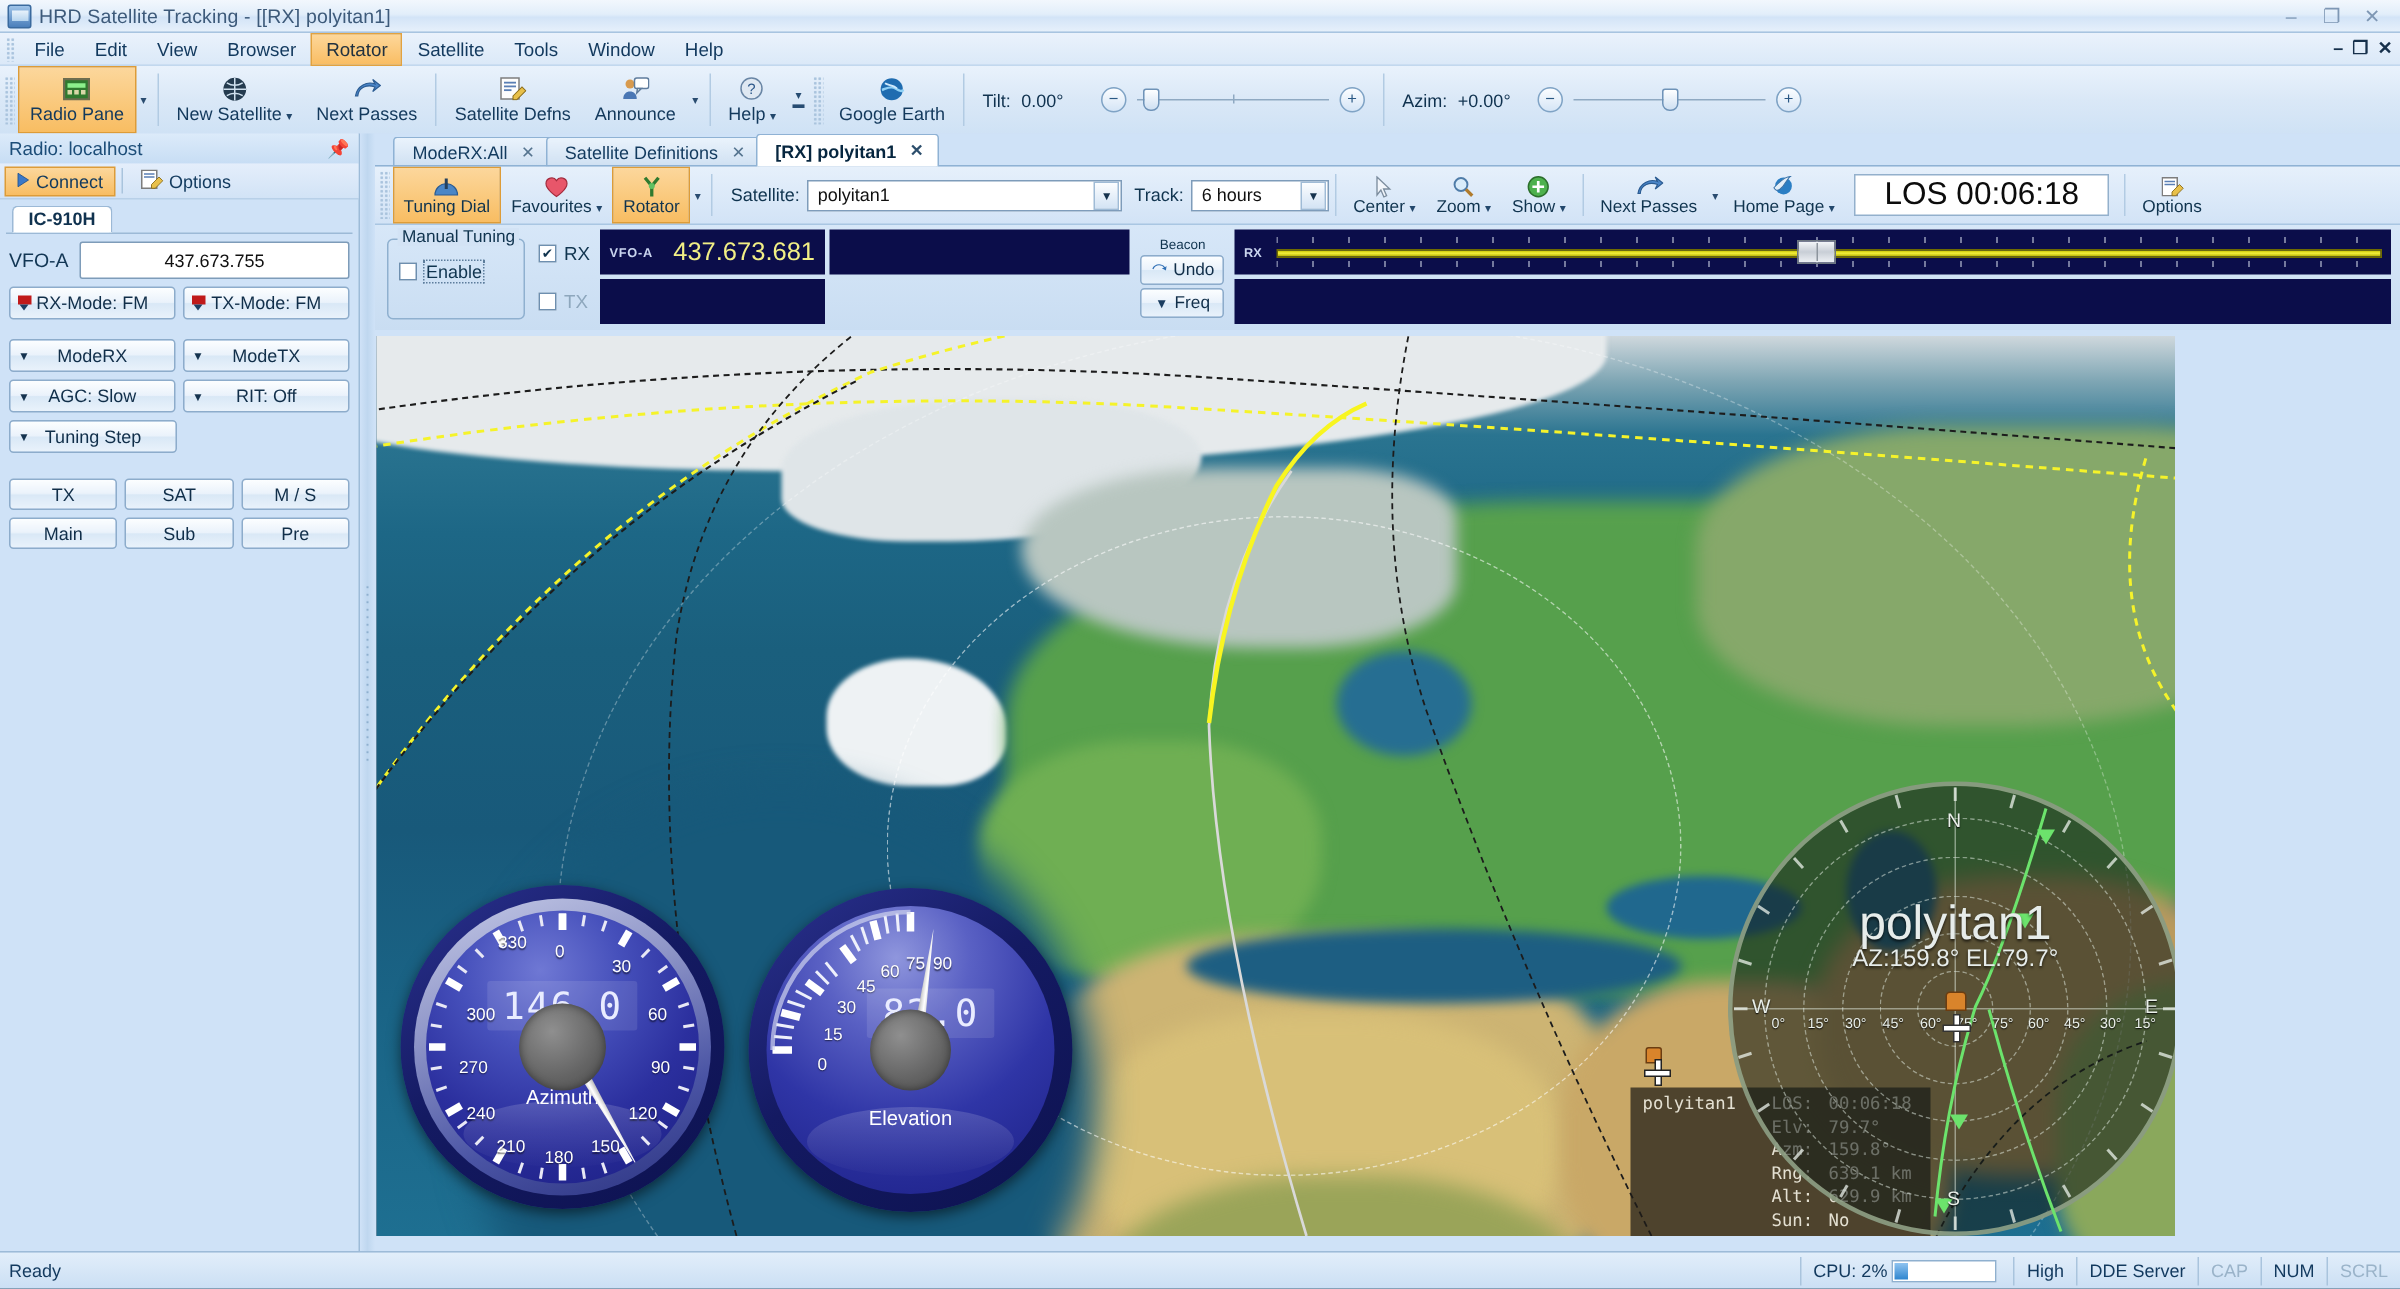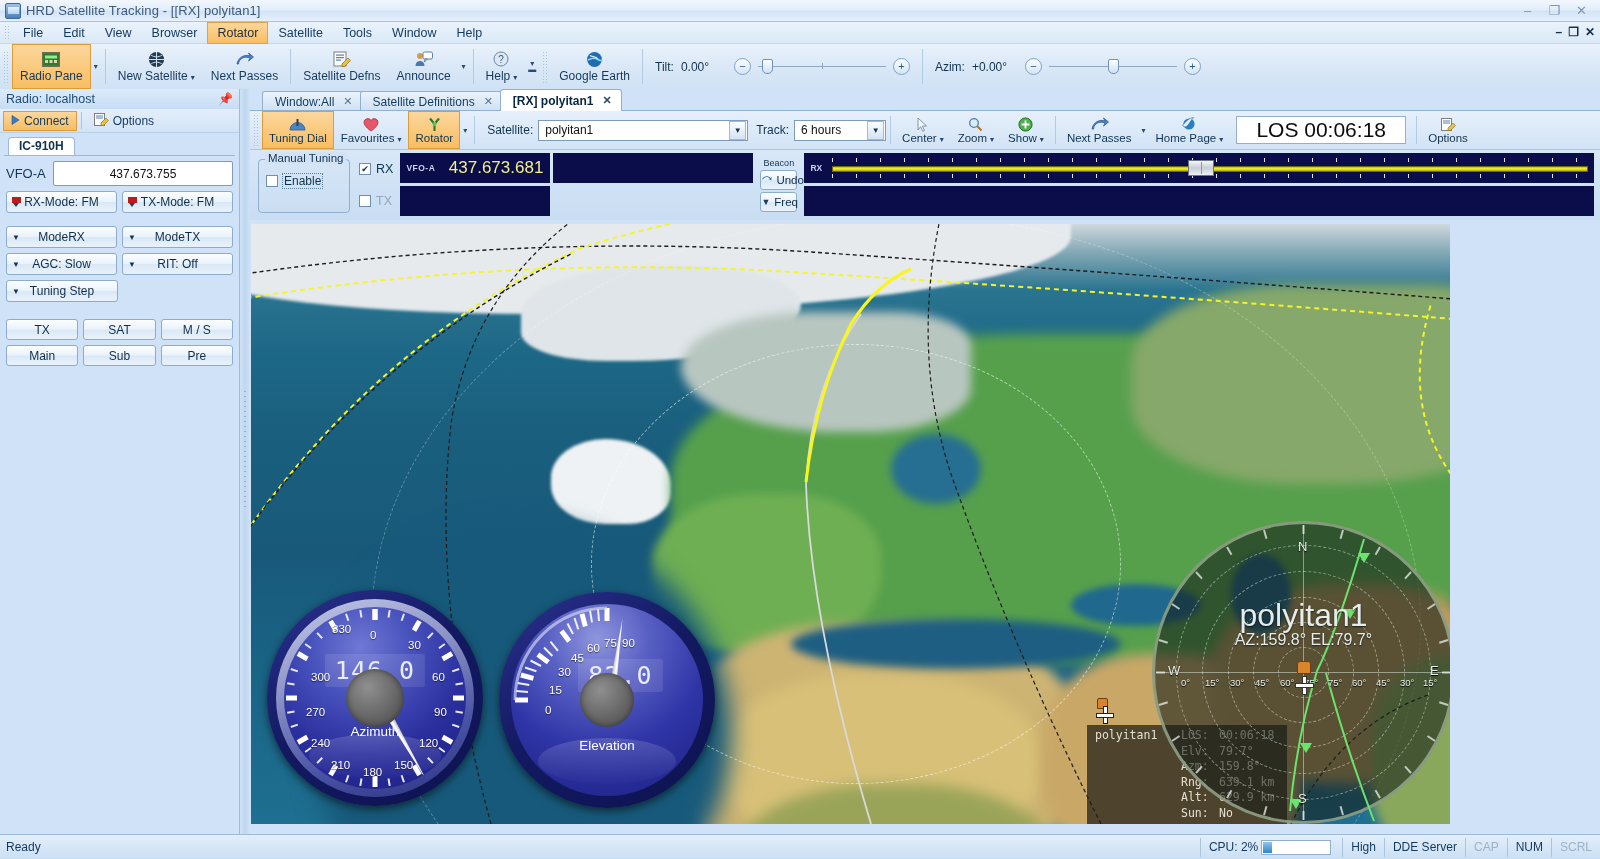--- a/index.html
+++ b/index.html
@@ -184,23 +184,23 @@
   .freqbox{ width:150px; height:30px; background:#0b0d4a; display:flex; align-items:center;
      padding:0 6px; position:relative; }
   .freqbox .tag{ font-size:8.5px; color:#c9d4ee; letter-spacing:0.5px; font-weight:bold;}
   .freqbox .num{ position:absolute; right:7px; font-size:17px; color:#f2ef85; }
   .freqbox.big .num{ font-size:21px; }
   .freqbox.big{ width:200px;}
   .freqbox.empty{ }
 
   .beacon{ display:flex; flex-direction:column; align-items:center; gap:2px; padding:0 4px; justify-content:center;}
   .beacon .btitle{ font-size:9px; color:#10344f;}
-  .beacon .bb{ width:37px; height:20px; border:1px solid #8daccb; border-radius:3px;
+  .beacon .bb{ width:56px; height:20px; border:1px solid #8daccb; border-radius:3px;
      background:linear-gradient(180deg,#fcfeff 0%,#eaf2fb 48%,#d9e8f6 52%,#e9f2fb 100%);
-     display:flex; align-items:center; gap:4px; font-size:11.5px; color:#102e49;}
+     display:flex; align-items:center; justify-content:center; gap:4px; font-size:11.5px; color:#102e49;}
 
   .rxbars{ flex:1; display:flex; flex-direction:column; gap:3px; padding-right:4px;}
   .rxbar{ height:30px; background:#0b0d4a; position:relative; display:flex; align-items:center;}
   .rxbar .rlbl{ font-size:8.5px; color:#c9d4ee; padding-left:6px; font-weight:bold;}
   .rxbar .track{ position:absolute; left:28px; right:6px; top:4px; bottom:4px;}
   .rxbar .yellow{ position:absolute; left:0; right:0; top:9px; height:6px;
      background:linear-gradient(180deg,#c6c200,#f4ef3c 45%,#b3ae00); border:1px solid #6e6a00;}
   .rxbar .ticks{ position:absolute; left:0; right:0; top:1px; height:4px;
      background-image:linear-gradient(90deg,#dfe4f2 1px, transparent 1px); background-size:24px 4px;}
   .rxbar .ticks.bot{ top:auto; bottom:1px;}
@@ -531,21 +531,21 @@
   </div>
 
   <div class="splitter">
       <div class="dots"></div>
     </div>
 
   <div class="main">
 
     <div class="doctabs">
       <div class="dtab">
-        <span>Window:All</span>
+        <span>ModeRX:All</span>
         <span class="x">✕</span>
       </div>
       <div class="dtab">
         <span>Satellite Definitions</span>
         <span class="x">✕</span>
       </div>
       <div class="dtab sel">
         <span>[RX] polyitan1</span>
         <span class="x">✕</span>
       </div>

